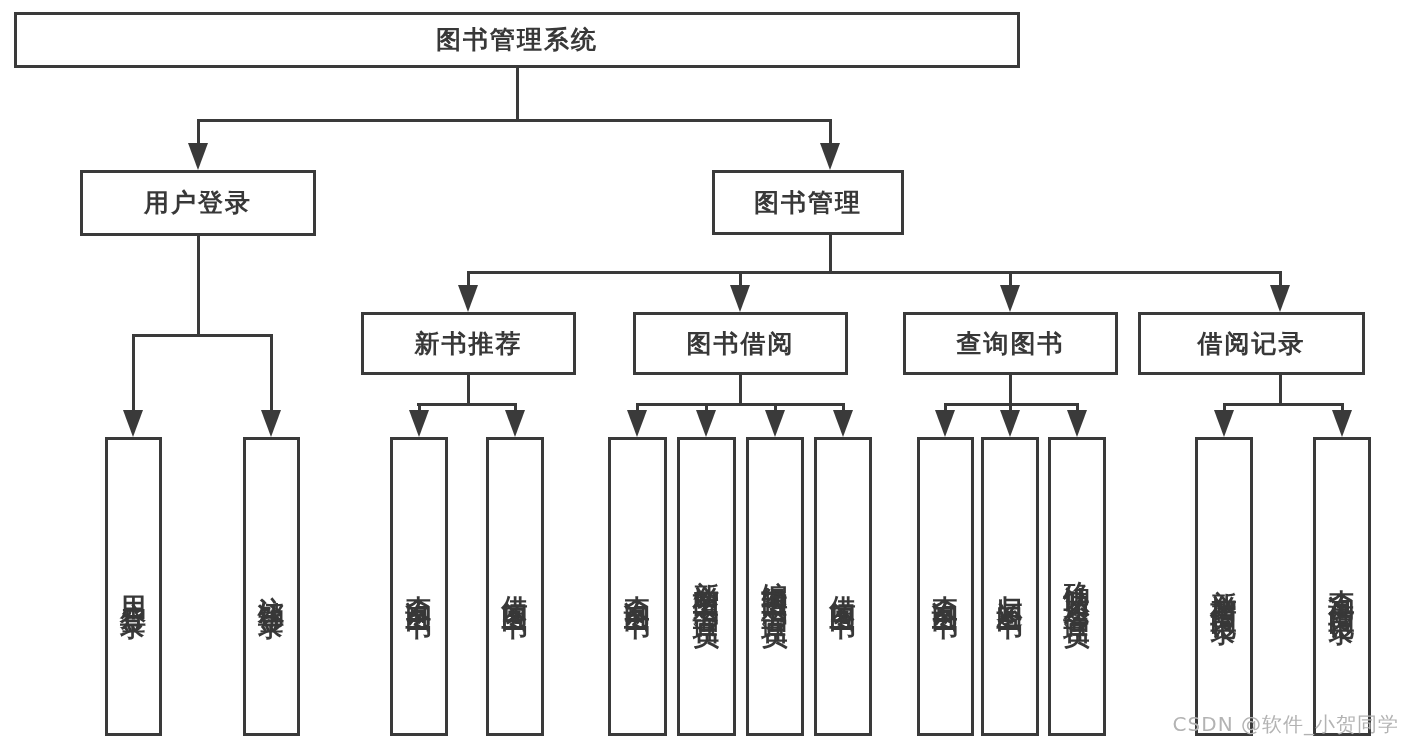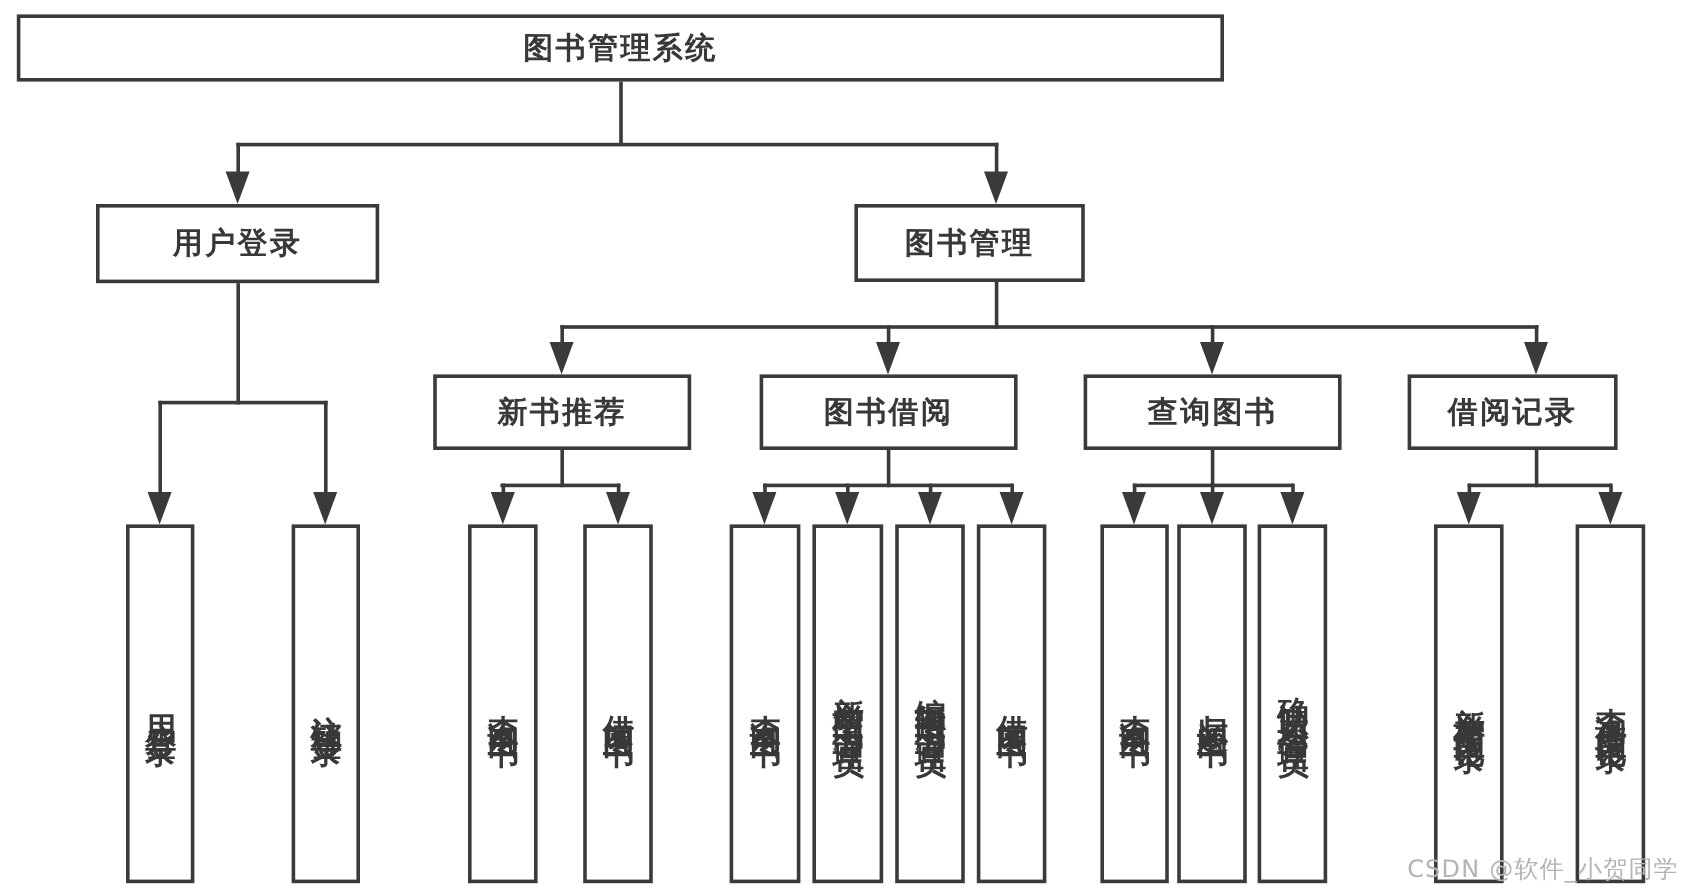--- a/index.html
+++ b/index.html
@@ -60,21 +60,21 @@
 <div id="canvas">
 
   <div class="node" style="left:14px;top:12px;width:1006px;height:56px">图书管理系统</div>
 
   <div class="node" style="left:80px;top:170px;width:236px;height:66px">用户登录</div>
   <div class="node" style="left:712px;top:170px;width:192px;height:65px">图书管理</div>
 
   <div class="node" style="left:361px;top:312px;width:215px;height:63px">新书推荐</div>
   <div class="node" style="left:633px;top:312px;width:215px;height:63px">图书借阅</div>
   <div class="node" style="left:903px;top:312px;width:215px;height:63px">查询图书</div>
-  <div class="node" style="left:1173px;top:312px;width:175px;height:63px">借阅记录</div>
+  <div class="node" style="left:1138px;top:312px;width:227px;height:63px">借阅记录</div>
 
   <div class="node leaf" style="left:105px;top:437px;width:57px;height:299px">用户登录</div>
   <div class="node leaf" style="left:243px;top:437px;width:57px;height:299px">注销登录</div>
 
   <div class="node leaf" style="left:390px;top:437px;width:58px;height:299px">查询图书</div>
   <div class="node leaf" style="left:486px;top:437px;width:58px;height:299px">借阅图书</div>
 
   <div class="node leaf" style="left:608px;top:437px;width:59px;height:299px">查询图书</div>
   <div class="node leaf" style="left:677px;top:437px;width:59px;height:299px">新增图书（管理员）</div>
   <div class="node leaf" style="left:746px;top:437px;width:58px;height:299px">编辑图书（管理员）</div>

